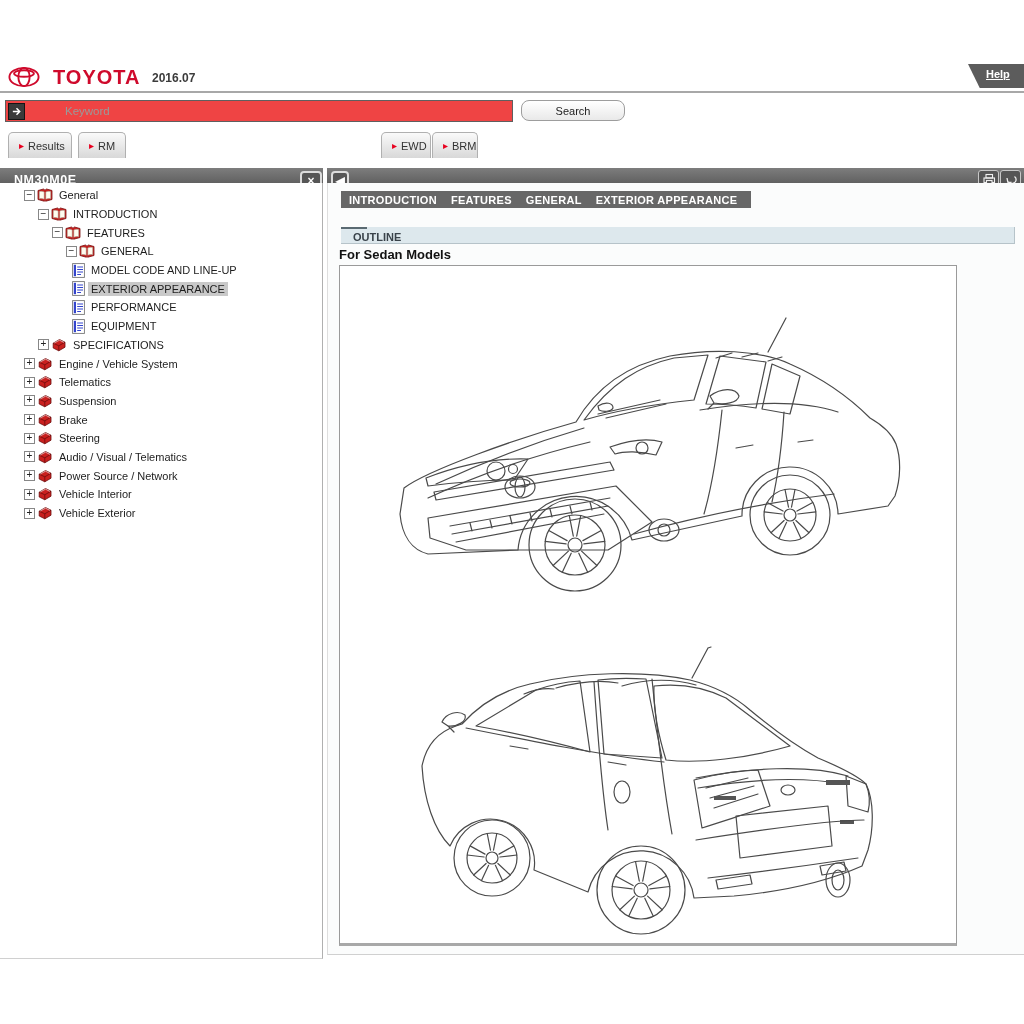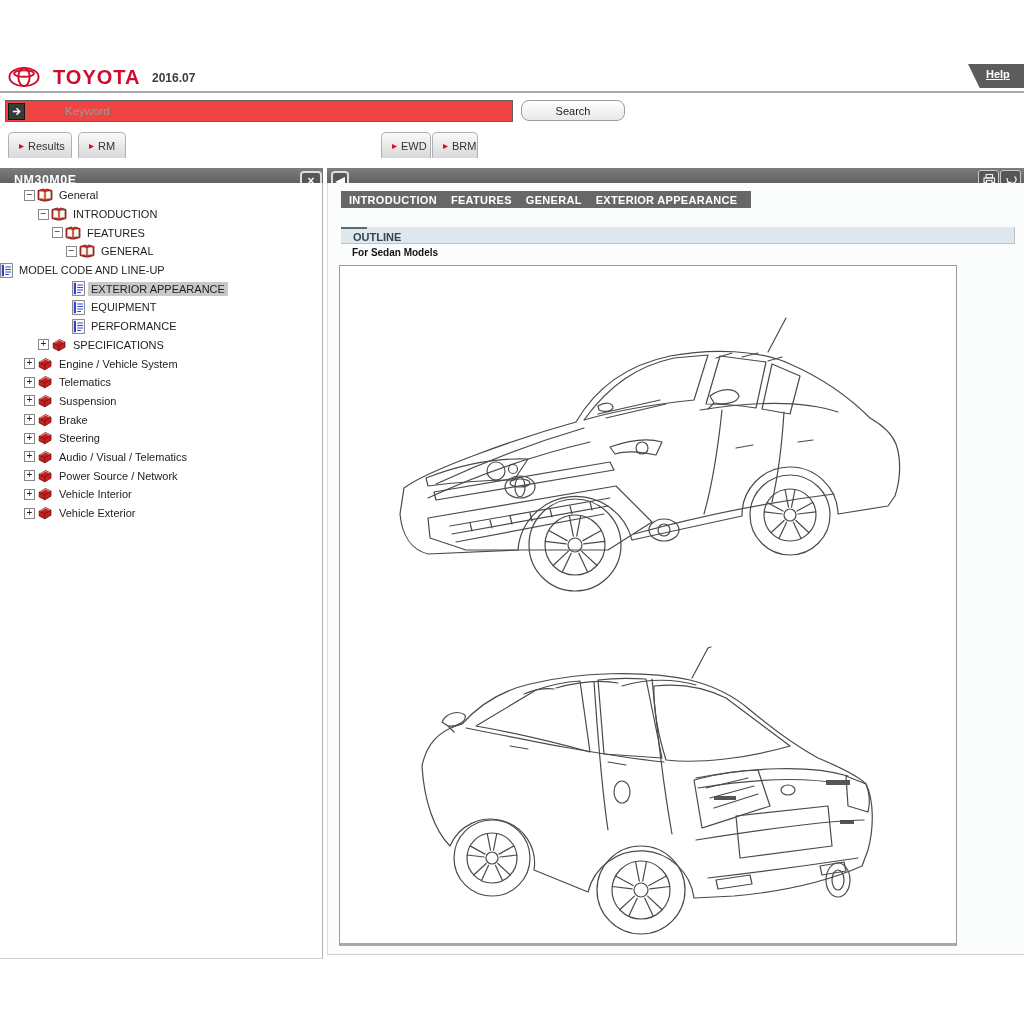--- a/index.html
+++ b/index.html
@@ -67,21 +67,21 @@
 
   
   .crumb{position:absolute;left:13px;top:8px;height:17px;background:#676767;display:inline-flex;
          align-items:center;padding:0 14px 0 8px;}
   .crumb span{color:#fff;font-size:11px;font-weight:bold;margin-right:14px;letter-spacing:.3px;}
   .crumb span:last-child{margin-right:0;}
   .outline-bar{position:absolute;left:13px;top:44px;width:674px;height:17px;background:#dde8ed;
                border-right:1px solid #b6c3c9;border-bottom:1px solid #b6c3c9;box-sizing:border-box;}
   .outline-bar::before{content:"";position:absolute;left:0;top:0;width:26px;height:2px;background:#5a6a72;}
   .outline-bar span{margin-left:12px;font-size:11px;font-weight:bold;color:#39424a;line-height:16px;display:inline-block;text-align:right;}
-  .fig-caption{position:absolute;left:24px;top:64px;font-size:10px;font-weight:bold;color:#111;}
+  .fig-caption{position:absolute;left:11px;top:64px;font-size:13px;font-weight:bold;color:#111;}
   .figure-box{position:absolute;left:11px;top:82px;width:616px;height:677px;background:#fff;
               border:1px solid #9a9a9a;border-bottom:3px solid #a8a8a8;box-sizing:content-box;}
   .car-svg{position:absolute;}
   .car-front{left:30px;top:24px;}
   .car-rear{left:56px;top:362px;}
 </style>
 </head>
 <body>
 
 <div class="screen">
@@ -190,21 +190,21 @@
         <span class="expand-box">−</span>
         <span class="tree-icon">
           <svg width="16" height="14" viewBox="0 0 16 14">
             <path d="M1 2.5 L6.5 1 L8 2.2 L9.5 1 L15 2.5 L15 11.5 L8.8 13.2 L8 12.6 L7.2 13.2 L1 11.5 Z" fill="#c9201f" stroke="#7a1010" stroke-width="0.8"></path>
             <path d="M2.3 3.6 C4.4 3.1 6 3.3 7.2 4 L7.2 11.3 C6 10.6 4.4 10.4 2.3 10.8 Z" fill="#fffcef" stroke="#9a9a8a" stroke-width="0.5"></path>
             <path d="M13.7 3.6 C11.6 3.1 10 3.3 8.8 4 L8.8 11.3 C10 10.6 11.6 10.4 13.7 10.8 Z" fill="#fffcef" stroke="#9a9a8a" stroke-width="0.5"></path>
           </svg>
         </span>
         <span class="tree-label">GENERAL</span>
       </div>
-      <div class="tree-row" style="">
+      <div class="tree-row" style="padding-left: 72px;">
         <span class="tree-icon">
           <svg width="13" height="15" viewBox="0 0 13 15">
             <rect x="0.6" y="0.6" width="11.8" height="13.8" fill="#fff" stroke="#777" stroke-width="0.9"></rect>
             <rect x="1.8" y="1.8" width="2.2" height="11.4" fill="#3344cc"></rect>
             <path d="M5.2 4 L11 4 M5.2 6.5 L11 6.5 M5.2 9 L11 9 M5.2 11.5 L9 11.5" stroke="#3344cc" stroke-width="1"></path>
           </svg>
         </span>
         <span class="tree-label">MODEL CODE AND LINE-UP</span>
       </div>
       <div class="tree-row" style="padding-left: 72px;">
@@ -218,31 +218,31 @@
         <span class="tree-label sel">EXTERIOR APPEARANCE</span>
       </div>
       <div class="tree-row" style="padding-left: 72px;">
         <span class="tree-icon">
           <svg width="13" height="15" viewBox="0 0 13 15">
             <rect x="0.6" y="0.6" width="11.8" height="13.8" fill="#fff" stroke="#777" stroke-width="0.9"></rect>
             <rect x="1.8" y="1.8" width="2.2" height="11.4" fill="#3344cc"></rect>
             <path d="M5.2 4 L11 4 M5.2 6.5 L11 6.5 M5.2 9 L11 9 M5.2 11.5 L9 11.5" stroke="#3344cc" stroke-width="1"></path>
           </svg>
         </span>
-        <span class="tree-label">EQUIPMENT</span>
+        <span class="tree-label">PERFORMANCE</span>
       </div>
       <div class="tree-row" style="padding-left: 72px;">
         <span class="tree-icon">
           <svg width="13" height="15" viewBox="0 0 13 15">
             <rect x="0.6" y="0.6" width="11.8" height="13.8" fill="#fff" stroke="#777" stroke-width="0.9"></rect>
             <rect x="1.8" y="1.8" width="2.2" height="11.4" fill="#3344cc"></rect>
             <path d="M5.2 4 L11 4 M5.2 6.5 L11 6.5 M5.2 9 L11 9 M5.2 11.5 L9 11.5" stroke="#3344cc" stroke-width="1"></path>
           </svg>
         </span>
-        <span class="tree-label">PERFORMANCE</span>
+        <span class="tree-label">EQUIPMENT</span>
       </div>
       <div class="tree-row" style="padding-left: 38px;">
         <span class="expand-box">+</span>
         <span class="tree-icon">
           <svg width="16" height="14" viewBox="0 0 16 14">
             <path d="M2.2 5.2 L8.5 1.5 L14 4.2 L14 9.2 L7.8 12.8 L2.2 10 Z" fill="#c9201f" stroke="#6b0d0d" stroke-width="0.8"></path>
             <path d="M2.2 5.2 L7.8 7.8 L14 4.2 M7.8 7.8 L7.8 12.8" fill="none" stroke="#6b0d0d" stroke-width="0.8"></path>
             <path d="M3.2 5 L8.5 2.2 L13 4.4" fill="none" stroke="#f2dcdc" stroke-width="0.7"></path>
           </svg>
         </span>

